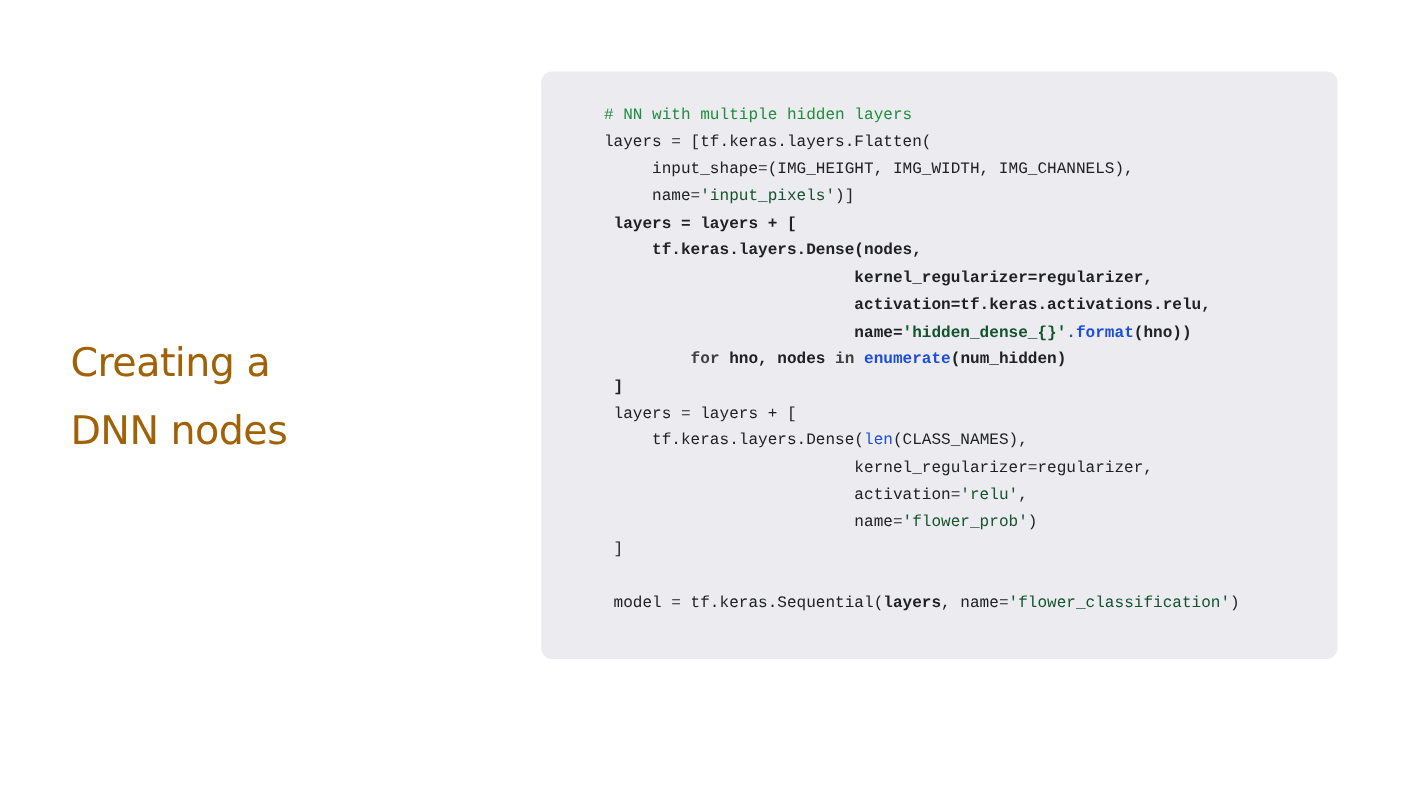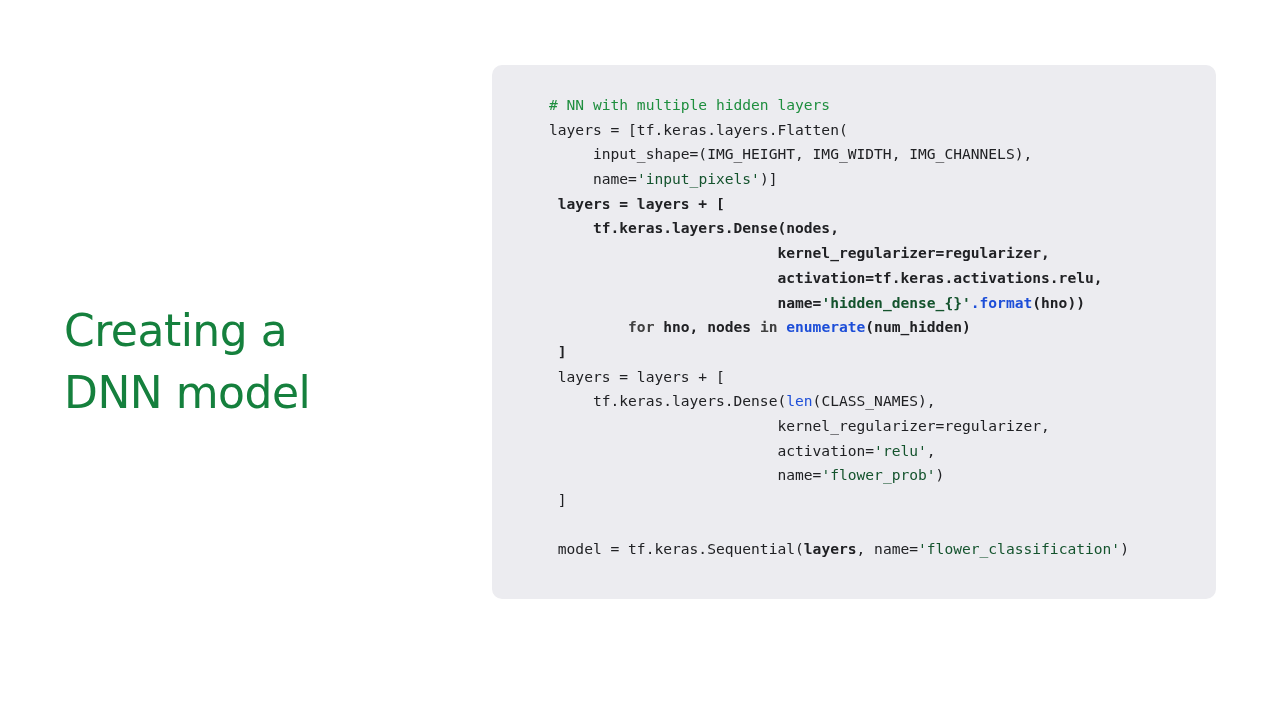--- a/index.html
+++ b/index.html
@@ -8,23 +8,23 @@
       background: #ffffff;
       position: relative;
       overflow: hidden;
       font-family: "Liberation Sans", sans-serif;
     }
     .slide-title {
       position: absolute;
       left: 64px; top: 300px;
       width: 380px;
       font-family: "DejaVu Sans", sans-serif;
-      font-size: 44px;
+      font-size: 36px;
       line-height: 62px;
-      color: #15803d;
+      color: #a16207;
       font-weight: 400;
       letter-spacing: -0.5px;
     }
     .slide-title span { display: block; }
     .code-panel {
       position: absolute;
       left: 492px; top: 65px;
       width: 724px; height: 534px;
       background: #ececf0;
       border-radius: 10px;
@@ -33,30 +33,30 @@
     .code {
       position: absolute;
       left: 57px; top: 28px;
       margin: 0;
       font-family: "DejaVu Sans Mono", monospace;
       font-size: 14.6px;
       line-height: 24.7px;
       color: #202124;
       white-space: pre;
     }
-    .line { display: block; height: 24.7px; }
+    .line { display: block; height: 24.7px; font-family: Liberation Mono, monospace; }
     .comment { color: #1e8e3e; }
     .str { color: #14532d; }
     .kw { color: #404040; }
     .fn { color: #1d4ed8; }
     .b { font-weight: bold; }
   </style>
 </head>
 <body>
 
 <div class="slide-title">
   <span>Creating a</span>
-  <span>DNN model</span>
+  <span>DNN nodes</span>
 </div>
 
 <div class="code-panel">
   <pre class="code"><span class="line comment"># NN with multiple hidden layers</span><span class="line">layers = [tf.keras.layers.Flatten(</span><span class="line">     input_shape=(IMG_HEIGHT, IMG_WIDTH, IMG_CHANNELS),</span><span class="line"><span>     name=</span><span class="str">'input_pixels'</span><span>)]</span></span><span class="line b"> layers = layers + [</span><span class="line b">     tf.keras.layers.Dense(nodes,</span><span class="line b">                          kernel_regularizer=regularizer,</span><span class="line b">                          activation=tf.keras.activations.relu,</span><span class="line b"><span>                          name=</span><span class="str">'hidden_dense_{}'</span><span class="fn">.format</span><span>(hno))</span></span><span class="line b"><span>         </span><span class="kw">for</span><span> hno, nodes </span><span class="kw">in</span><span> </span><span class="fn">enumerate</span><span>(num_hidden)</span></span><span class="line b"> ]</span><span class="line"> layers = layers + [</span><span class="line"><span>     tf.keras.layers.Dense(</span><span class="fn">len</span><span>(CLASS_NAMES),</span></span><span class="line">                          kernel_regularizer=regularizer,</span><span class="line"><span>                          activation=</span><span class="str">'relu'</span><span>,</span></span><span class="line"><span>                          name=</span><span class="str">'flower_prob'</span><span>)</span></span><span class="line"> ]</span><span class="line"></span><span class="line"><span> model = tf.keras.Sequential(</span><span class="b">layers</span><span>, name=</span><span class="str">'flower_classification'</span><span>)</span></span></pre>
 </div>
 
 </body></html>

